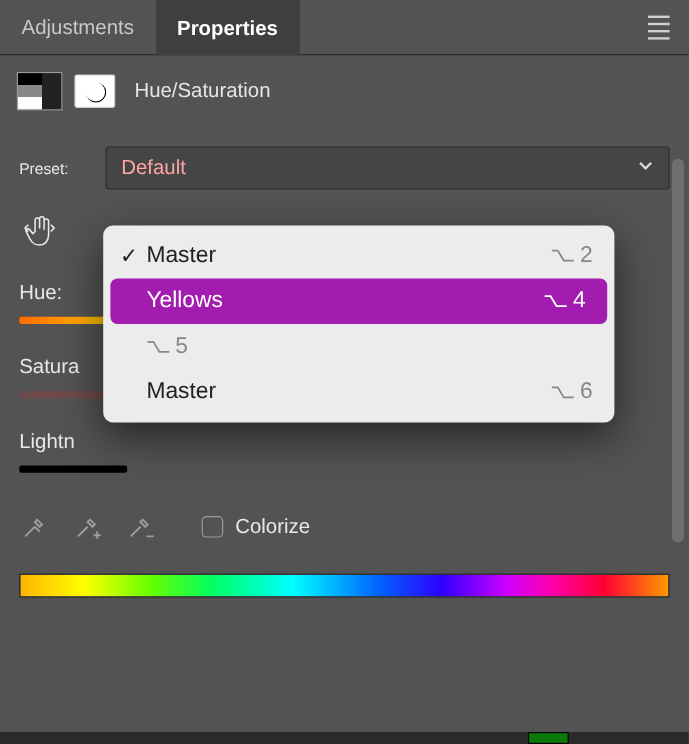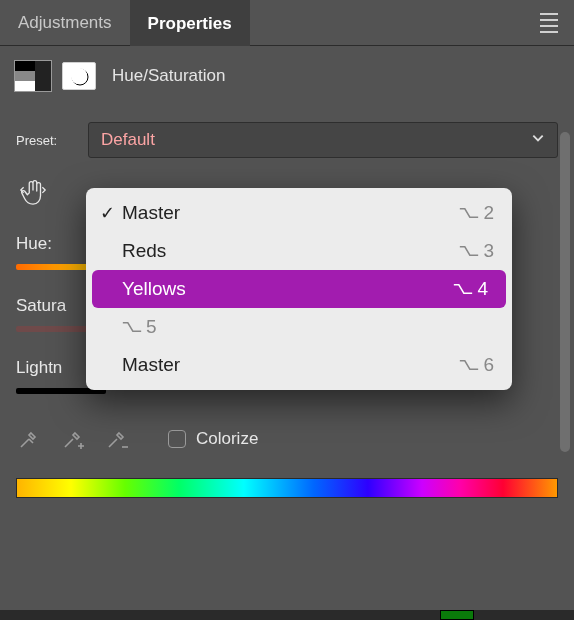--- a/index.html
+++ b/index.html
@@ -170,30 +170,20 @@
       <div class="menu-item">
         <span class="check">✓</span>
         <span class="mlabel">Master</span>
         <span class="short">
           <svg viewBox="0 0 24 14">
             <path d="M1 2h6l6 10h10" fill="none" stroke="#888" stroke-width="1.8"></path>
           </svg>
           <span>2</span>
         </span>
       </div>
-      <div class="menu-item">
-        <span class="check"></span>
-        <span class="mlabel">Reds</span>
-        <span class="short">
-          <svg viewBox="0 0 24 14">
-            <path d="M1 2h6l6 10h10" fill="none" stroke="#888" stroke-width="1.8"></path>
-          </svg>
-          <span>3</span>
-        </span>
-      </div>
       <div class="menu-item sel">
         <span class="check"></span>
         <span class="mlabel">Yellows</span>
         <span class="short">
           <svg viewBox="0 0 24 14">
             <path d="M1 2h6l6 10h10" fill="none" stroke="#888" stroke-width="1.8"></path>
           </svg>
           <span>4</span>
         </span>
       </div>

